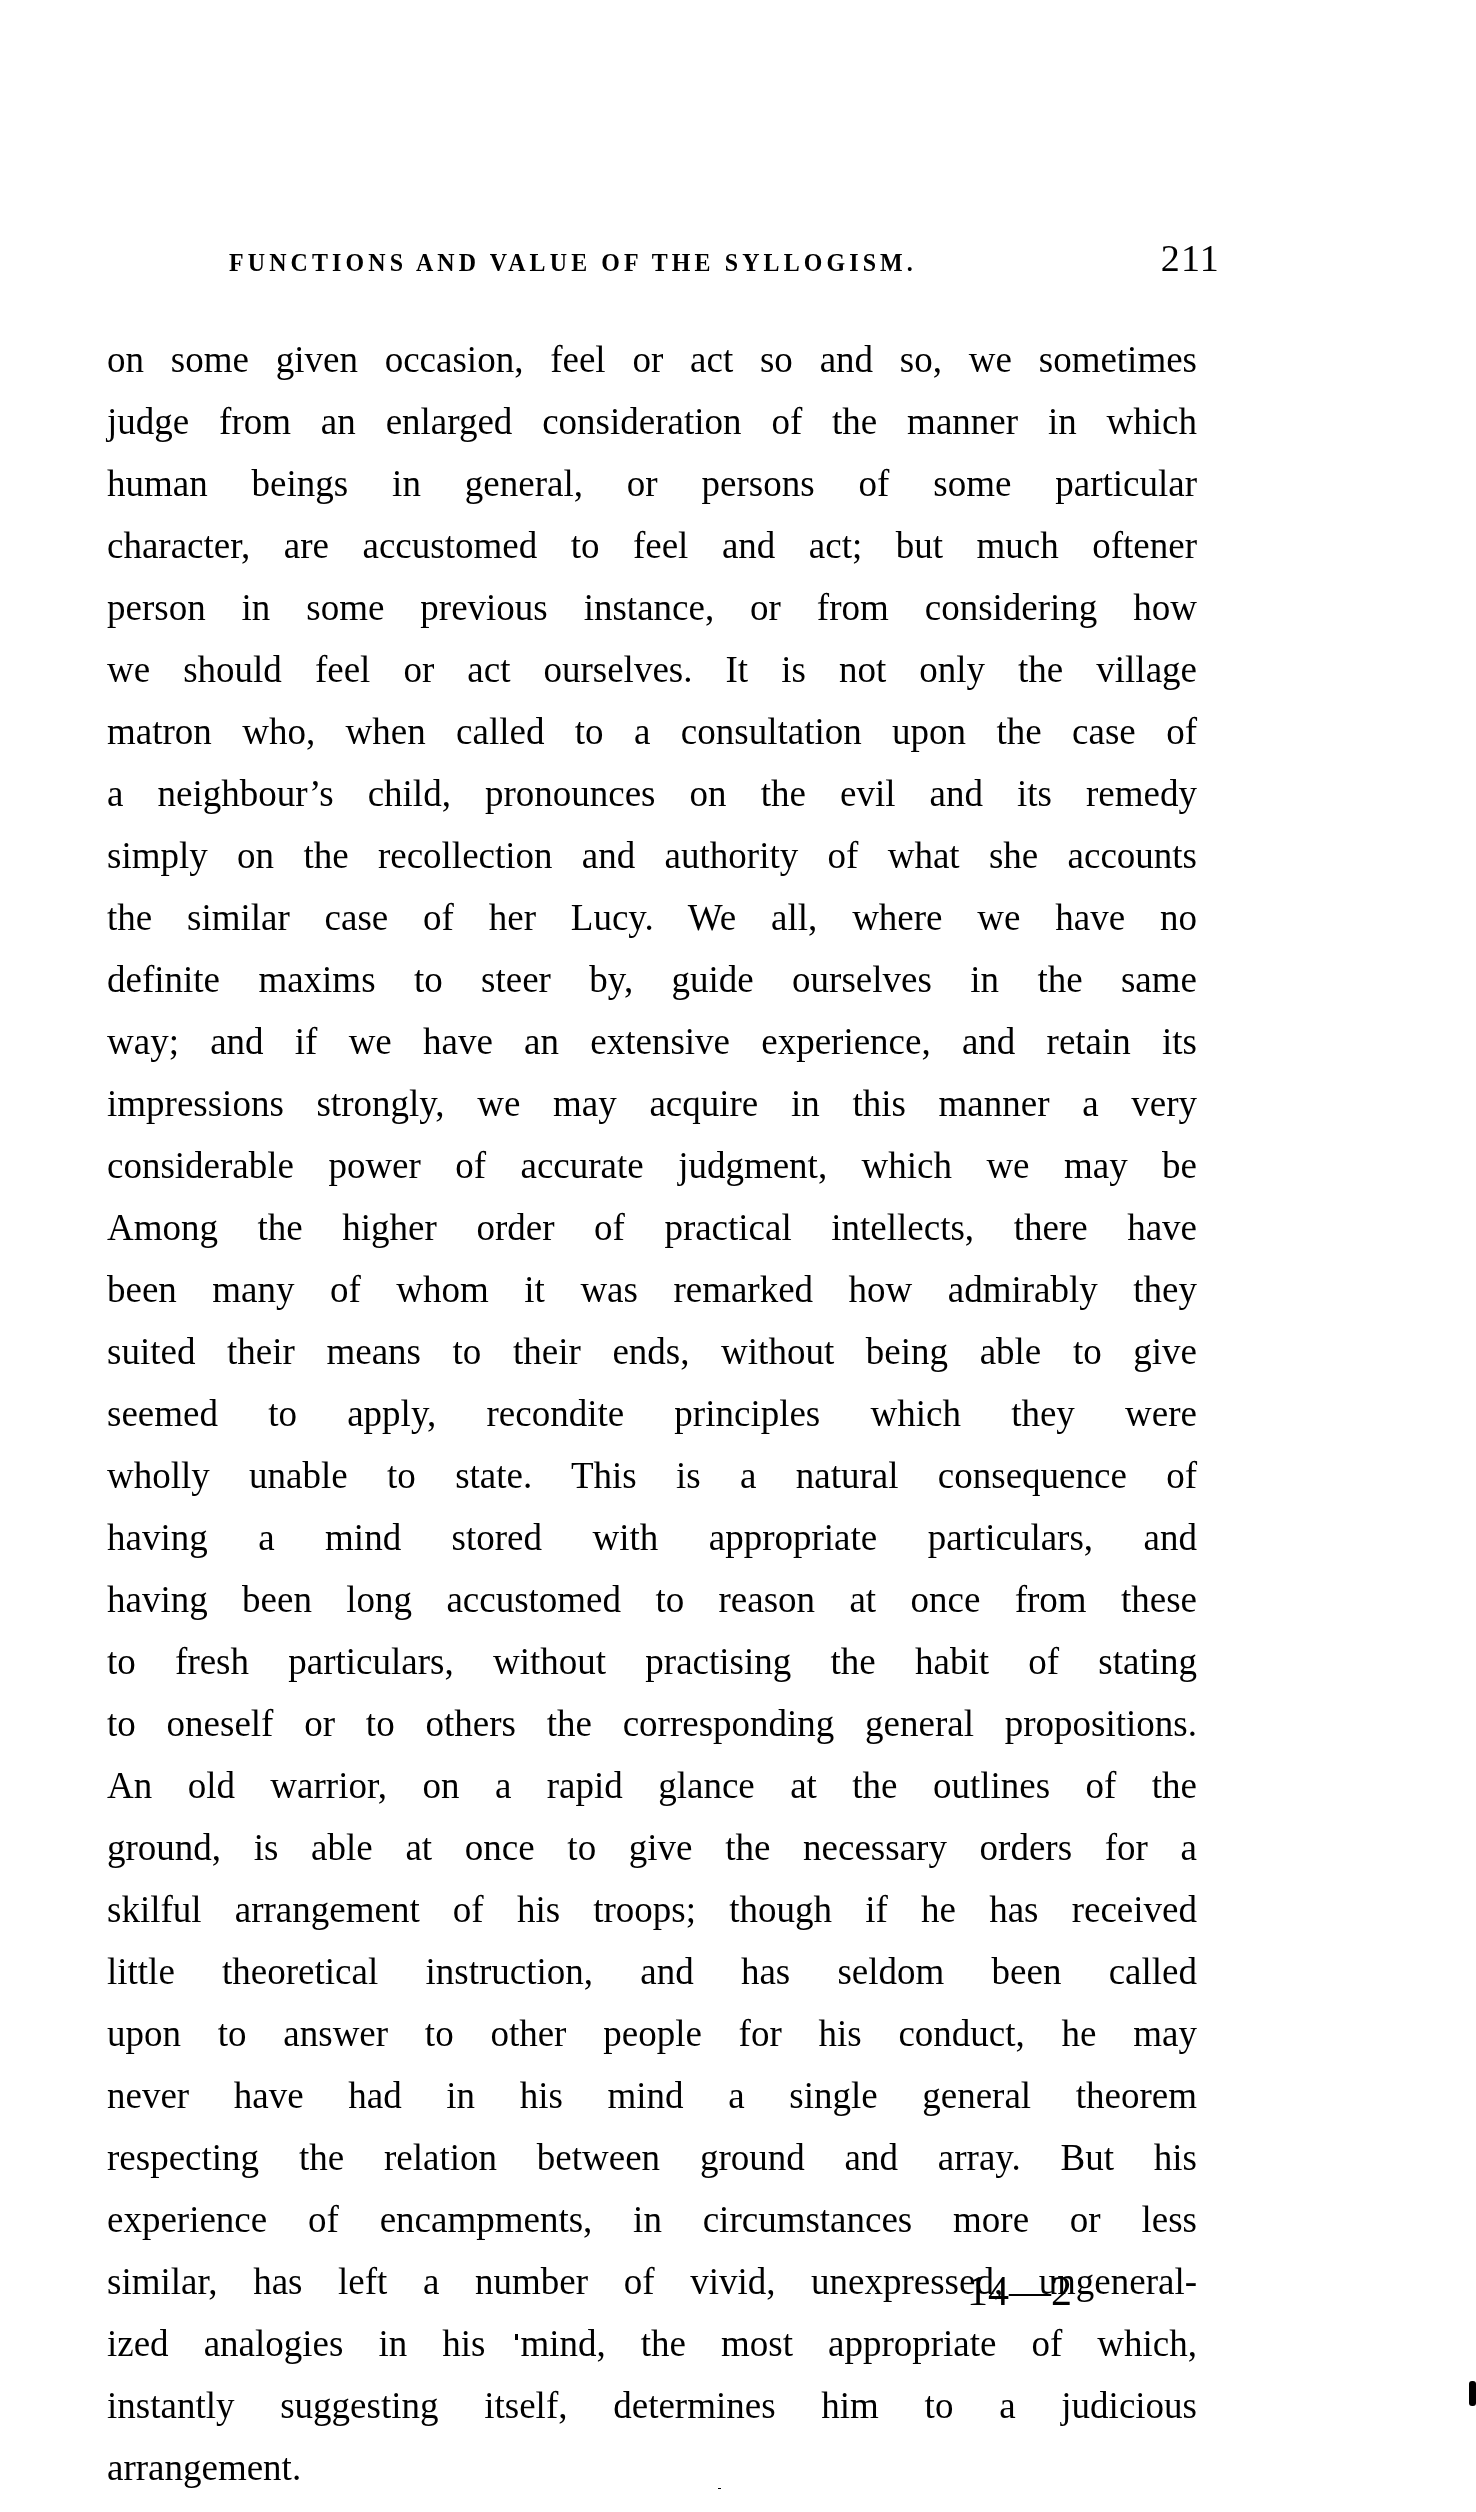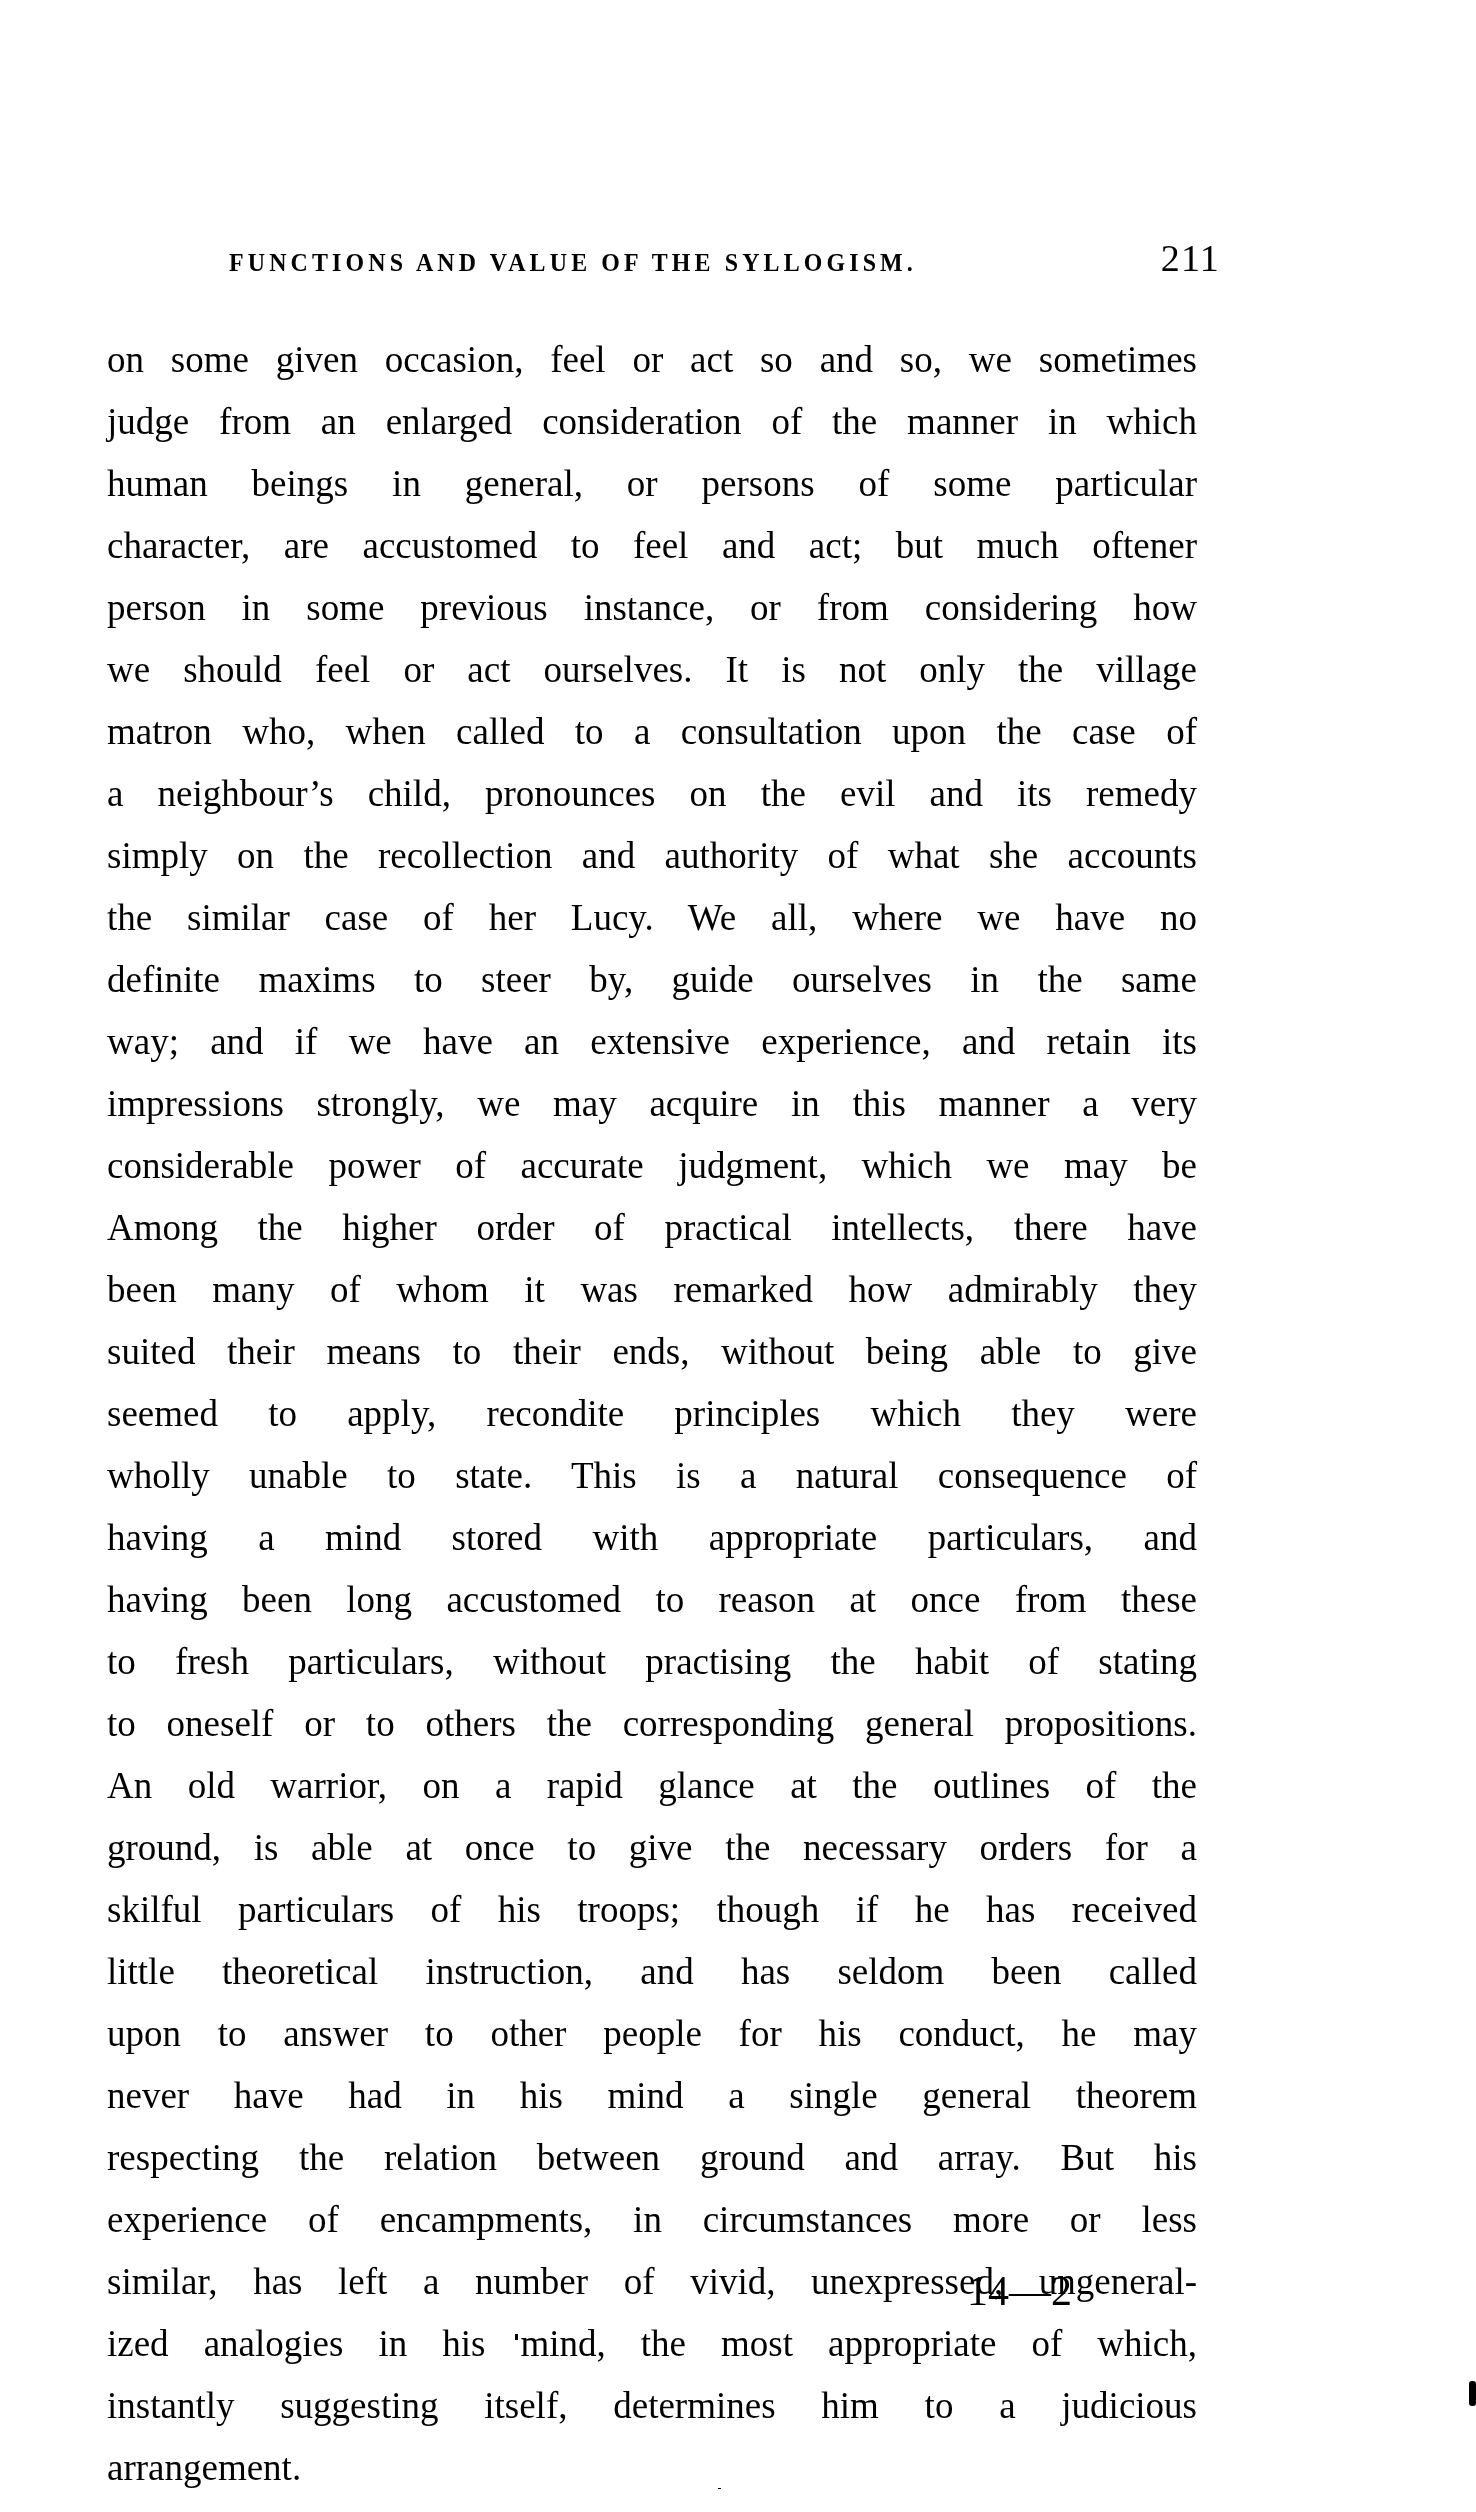--- a/index.html
+++ b/index.html
@@ -119,21 +119,21 @@
     <span class="line">been many of whom it was remarked how admirably they</span>
     <span class="line">suited their means to their ends, without being able to give</span>
     <span class="line">seemed to apply, recondite principles which they were</span>
     <span class="line">wholly unable to state. This is a natural consequence of</span>
     <span class="line">having a mind stored with appropriate particulars, and</span>
     <span class="line">having been long accustomed to reason at once from these</span>
     <span class="line">to fresh particulars, without practising the habit of stating</span>
     <span class="line">to oneself or to others the corresponding general propositions.</span>
     <span class="line">An old warrior, on a rapid glance at the outlines of the</span>
     <span class="line">ground, is able at once to give the necessary orders for a</span>
-    <span class="line">skilful particulars of his troops; though if he has received</span>
+    <span class="line">skilful arrangement of his troops; though if he has received</span>
     <span class="line">little theoretical instruction, and has seldom been called</span>
     <span class="line">upon to answer to other people for his conduct, he may</span>
     <span class="line">never have had in his mind a single general theorem</span>
     <span class="line">respecting the relation between ground and array. But his</span>
     <span class="line">experience of encampments, in circumstances more or less</span>
     <span class="line">similar, has left a number of vivid, unexpressed, ungeneral-</span>
     <span class="line">ized analogies in his mind, the most appropriate of which,</span>
     <span class="line">instantly suggesting itself, determines him to a judicious</span>
     <span class="line last">arrangement.</span>
   </div>

